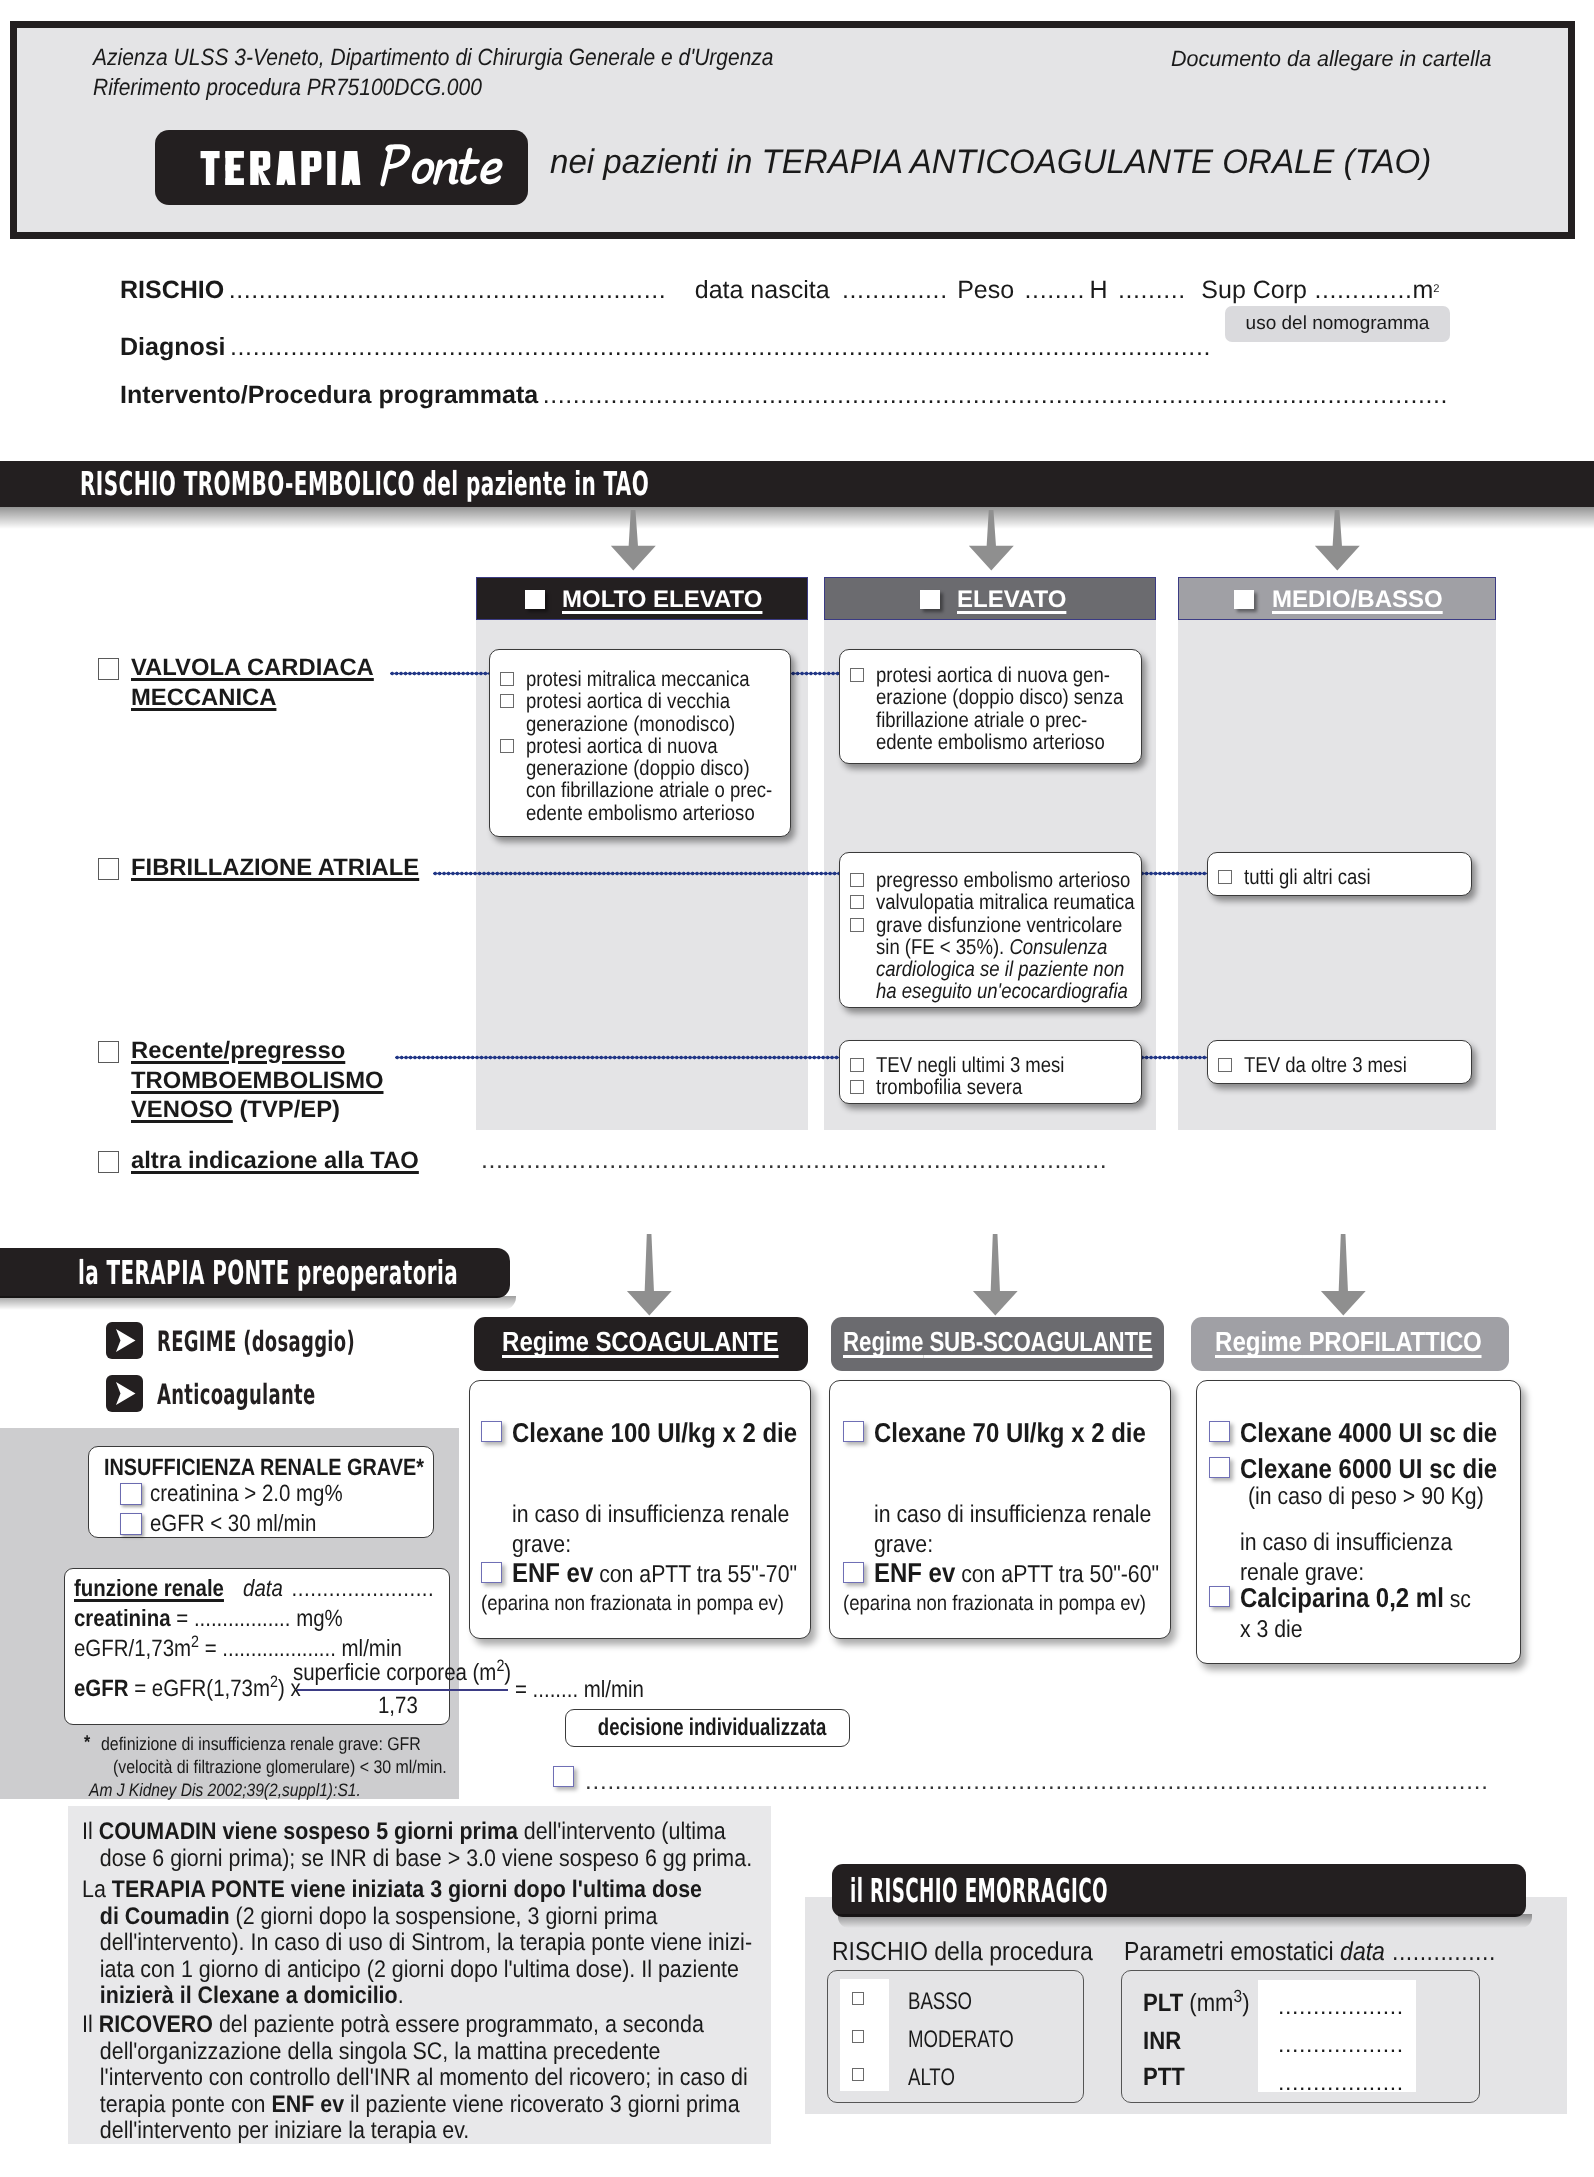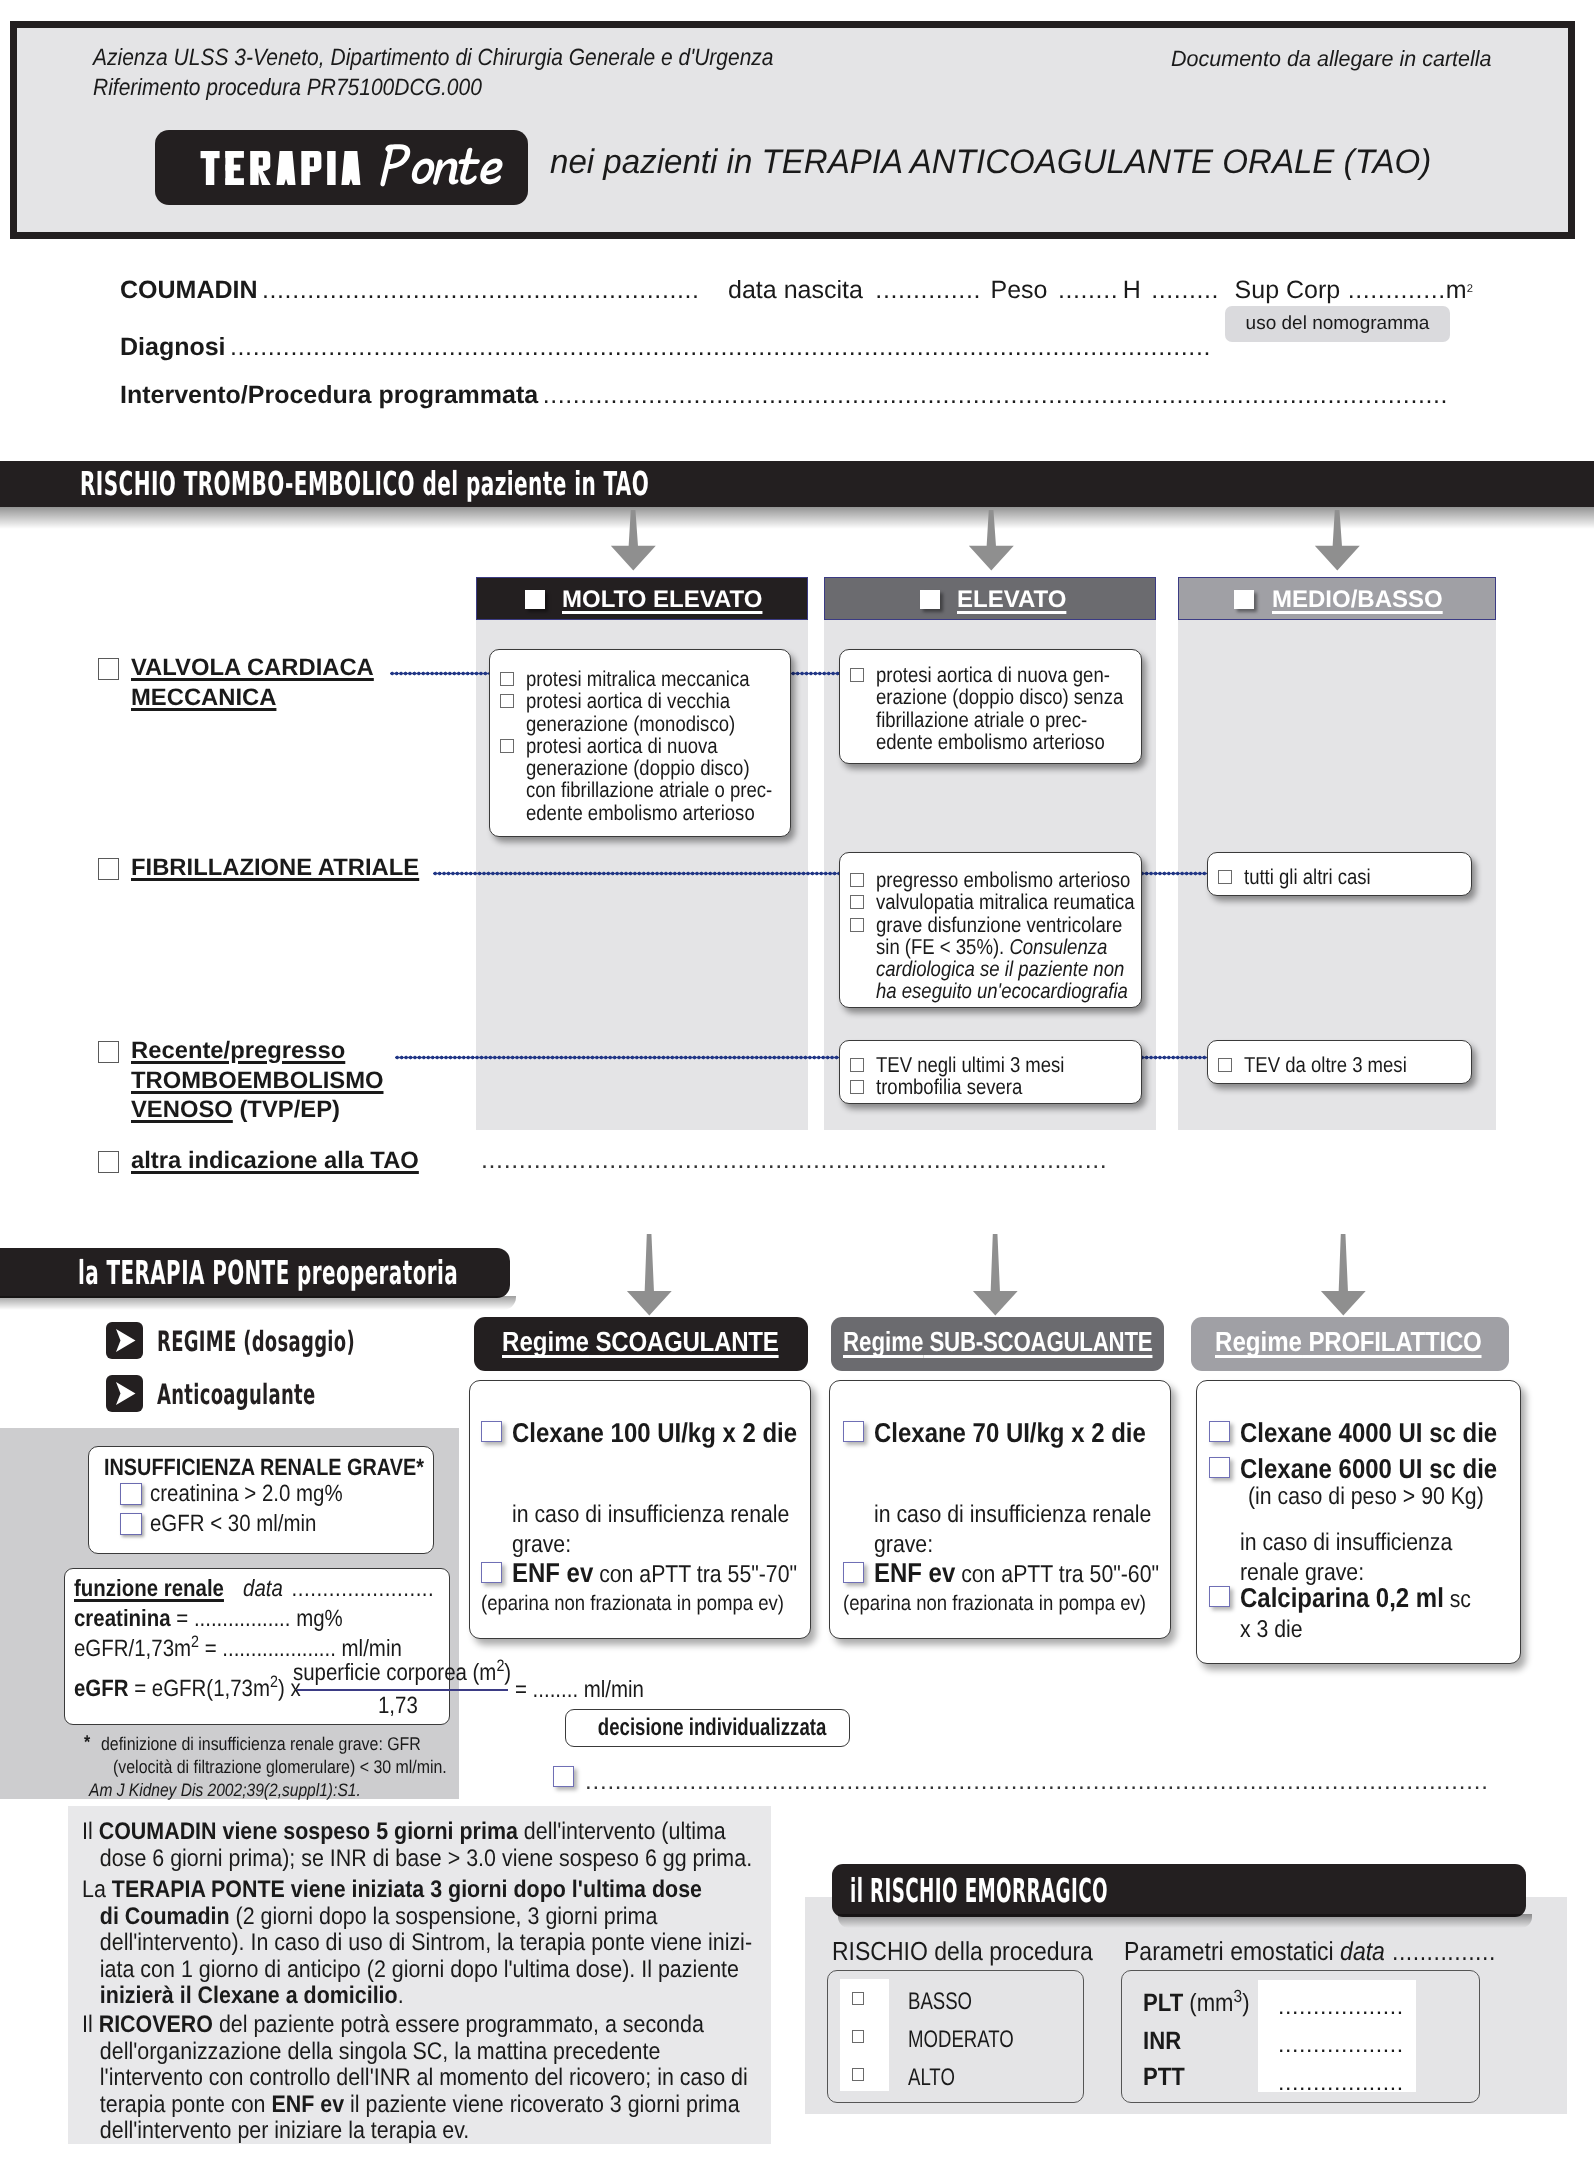--- a/index.html
+++ b/index.html
@@ -66,21 +66,21 @@
 
   .dotline{position:absolute;z-index:2;height:5px;background-image:radial-gradient(circle at 2.2px 2.5px,#223786 1.8px,transparent 2.1px);background-size:4.45px 5px;background-repeat:repeat-x;}
 
   
   .legicon{position:absolute;width:37px;height:37px;}
   .legtext{position:absolute;font-family:"DejaVu Sans Condensed","DejaVu Sans",sans-serif;font-weight:bold;font-size:28px;color:#231f20;letter-spacing:0.4px;transform:scaleX(0.715);transform-origin:left top;white-space:nowrap;}
 
   #greybg{position:absolute;z-index:1;left:0;top:1428px;width:459px;height:371px;background:#cdcdcf;}
 
   .wbox{position:absolute;z-index:3;background:#fff;border:1.5px solid #3a3a3a;border-radius:10px;box-sizing:border-box;}
-  #renalbox{left:88px;top:1446px;width:346px;height:108px;}
+  #renalbox{left:88px;top:1446px;width:346px;height:92px;}
   #renalbox .t{position:absolute;left:15px;top:7px;font-size:23.5px;font-weight:bold;white-space:nowrap;transform:scaleX(0.845);transform-origin:left top;}
   #renalbox .ri{position:absolute;font-size:23.5px;white-space:nowrap;transform:scaleX(0.87);transform-origin:left top;}
   .cbs{position:absolute;width:22px;height:22px;border:1.6px solid #6b6bb0;background:#fff;box-sizing:border-box;box-shadow:2px 2px 3px rgba(0,0,0,0.35);}
 
   #fnbox{left:64px;top:1568px;width:386px;height:157px;border-radius:9px;}
   #fnbox .l{position:absolute;font-size:23.5px;white-space:nowrap;transform:scaleX(0.87);transform-origin:left top;}
   #fnbox b{font-weight:bold;}
 
   .foot{position:absolute;z-index:3;font-size:18.4px;line-height:22px;white-space:nowrap;transform:scaleX(0.865);transform-origin:left top;}
 
@@ -148,21 +148,21 @@
         <path d="M58.8 20.5 C65.8 20.5 69.0 26.2 67.0 34.0 C64.8 42.6 57.9 49.2 51.1 49.2 C44.1 49.2 40.9 43.4 42.9 35.5 C45.1 26.9 52.0 20.5 58.8 20.5 Z M57.6 26.4 C53.5 26.4 49.7 31.0 48.5 36.2 C47.4 41.0 49.0 43.6 52.2 43.6 C56.3 43.6 60.1 38.8 61.3 33.6 C62.4 28.8 60.8 26.4 57.6 26.4 Z" fill="#fff"></path>
         <path d="M73.8 21.8 C75.5 21.3 77.0 22.3 76.8 24.2 L76.5 27.2 C79.4 23.5 83.1 20.6 86.9 20.6 C92.3 20.6 94.3 24.6 93.0 30.8 L90.6 42.2 C90.2 44.3 90.9 45.0 92.5 44.2 C94.3 43.3 95.4 45.4 94.0 47.2 C92.0 49.8 87.0 50.6 85.0 48.2 C83.6 46.5 83.5 44.2 84.1 41.2 L86.4 30.6 C87.1 27.4 86.2 26.2 84.0 26.2 C80.6 26.2 76.3 30.4 74.5 36.4 L71.3 47.6 C70.8 49.5 69.6 50.4 68.0 50.1 C66.3 49.8 65.7 48.3 66.3 46.2 L71.2 24.6 C71.6 23.0 72.5 22.2 73.8 21.8 Z" fill="#fff"></path>
         <path d="M107.5 8.5 C109.3 8.2 110.5 9.4 110.0 11.4 L107.8 21.4 L116.4 21.4 C118.2 21.4 119.0 22.8 118.2 24.6 C117.6 26.0 116.4 26.9 114.8 26.9 L106.6 26.9 L102.8 40.4 C101.9 43.6 103.1 45.0 105.8 44.3 C108.2 43.7 110.3 42.1 112.1 40.3 C113.6 38.8 115.4 40.0 114.9 42.2 C114.0 46.2 108.5 50.0 103.4 50.0 C97.6 50.0 95.3 45.8 97.0 39.4 L100.4 26.9 L96.6 26.9 C94.8 26.9 94.1 25.4 94.9 23.6 C95.6 22.2 96.8 21.4 98.3 21.4 L101.9 21.4 L104.2 11.6 C104.6 9.8 105.8 8.8 107.5 8.5 Z" fill="#fff"></path>
         <path d="M136.5 20.5 C142.2 20.5 145.0 24.1 143.6 29.2 C142.0 35.0 135.5 38.6 125.4 39.6 C125.2 42.5 126.9 43.8 130.0 43.8 C133.2 43.8 136.4 42.3 139.0 40.1 C140.8 38.6 142.6 40.0 141.9 42.3 C140.6 46.6 134.2 49.3 128.6 49.3 C120.8 49.3 117.4 43.5 119.6 35.3 C121.9 26.8 129.2 20.5 136.5 20.5 Z M135.6 25.9 C131.6 25.9 127.7 29.8 126.2 34.4 C133.0 33.5 137.0 31.3 137.9 28.6 C138.4 26.9 137.5 25.9 135.6 25.9 Z" fill="#fff"></path>
         <title>Ponte</title>
       </svg>
   </div>
   <div class="abs" id="subtitle">nei pazienti in TERAPIA ANTICOAGULANTE ORALE (TAO)</div>
 
   <div class="abs" id="rowPaz">
-    <span class="plabel">COUMADIN</span>
+    <span class="plabel">RISCHIO</span>
     <span class="dots">..........................................................</span>
     <span class="pnorm" style="margin-left:24px">data nascita</span>
     <span class="dots" style="margin-left:8px">..............</span>
     <span class="pnorm" style="margin-left:5px">Peso</span>
     <span class="dots" style="margin-left:6px">........</span>
     <span class="pnorm" style="margin-left:0px">H</span>
     <span class="dots" style="margin-left:6px">.........</span>
     <span class="pnorm" style="margin-left:11px">Sup Corp</span>
     <span class="dots" style="margin-left:3px">.............</span><span class="pnorm">m</span><sup>2</sup>
   </div>

